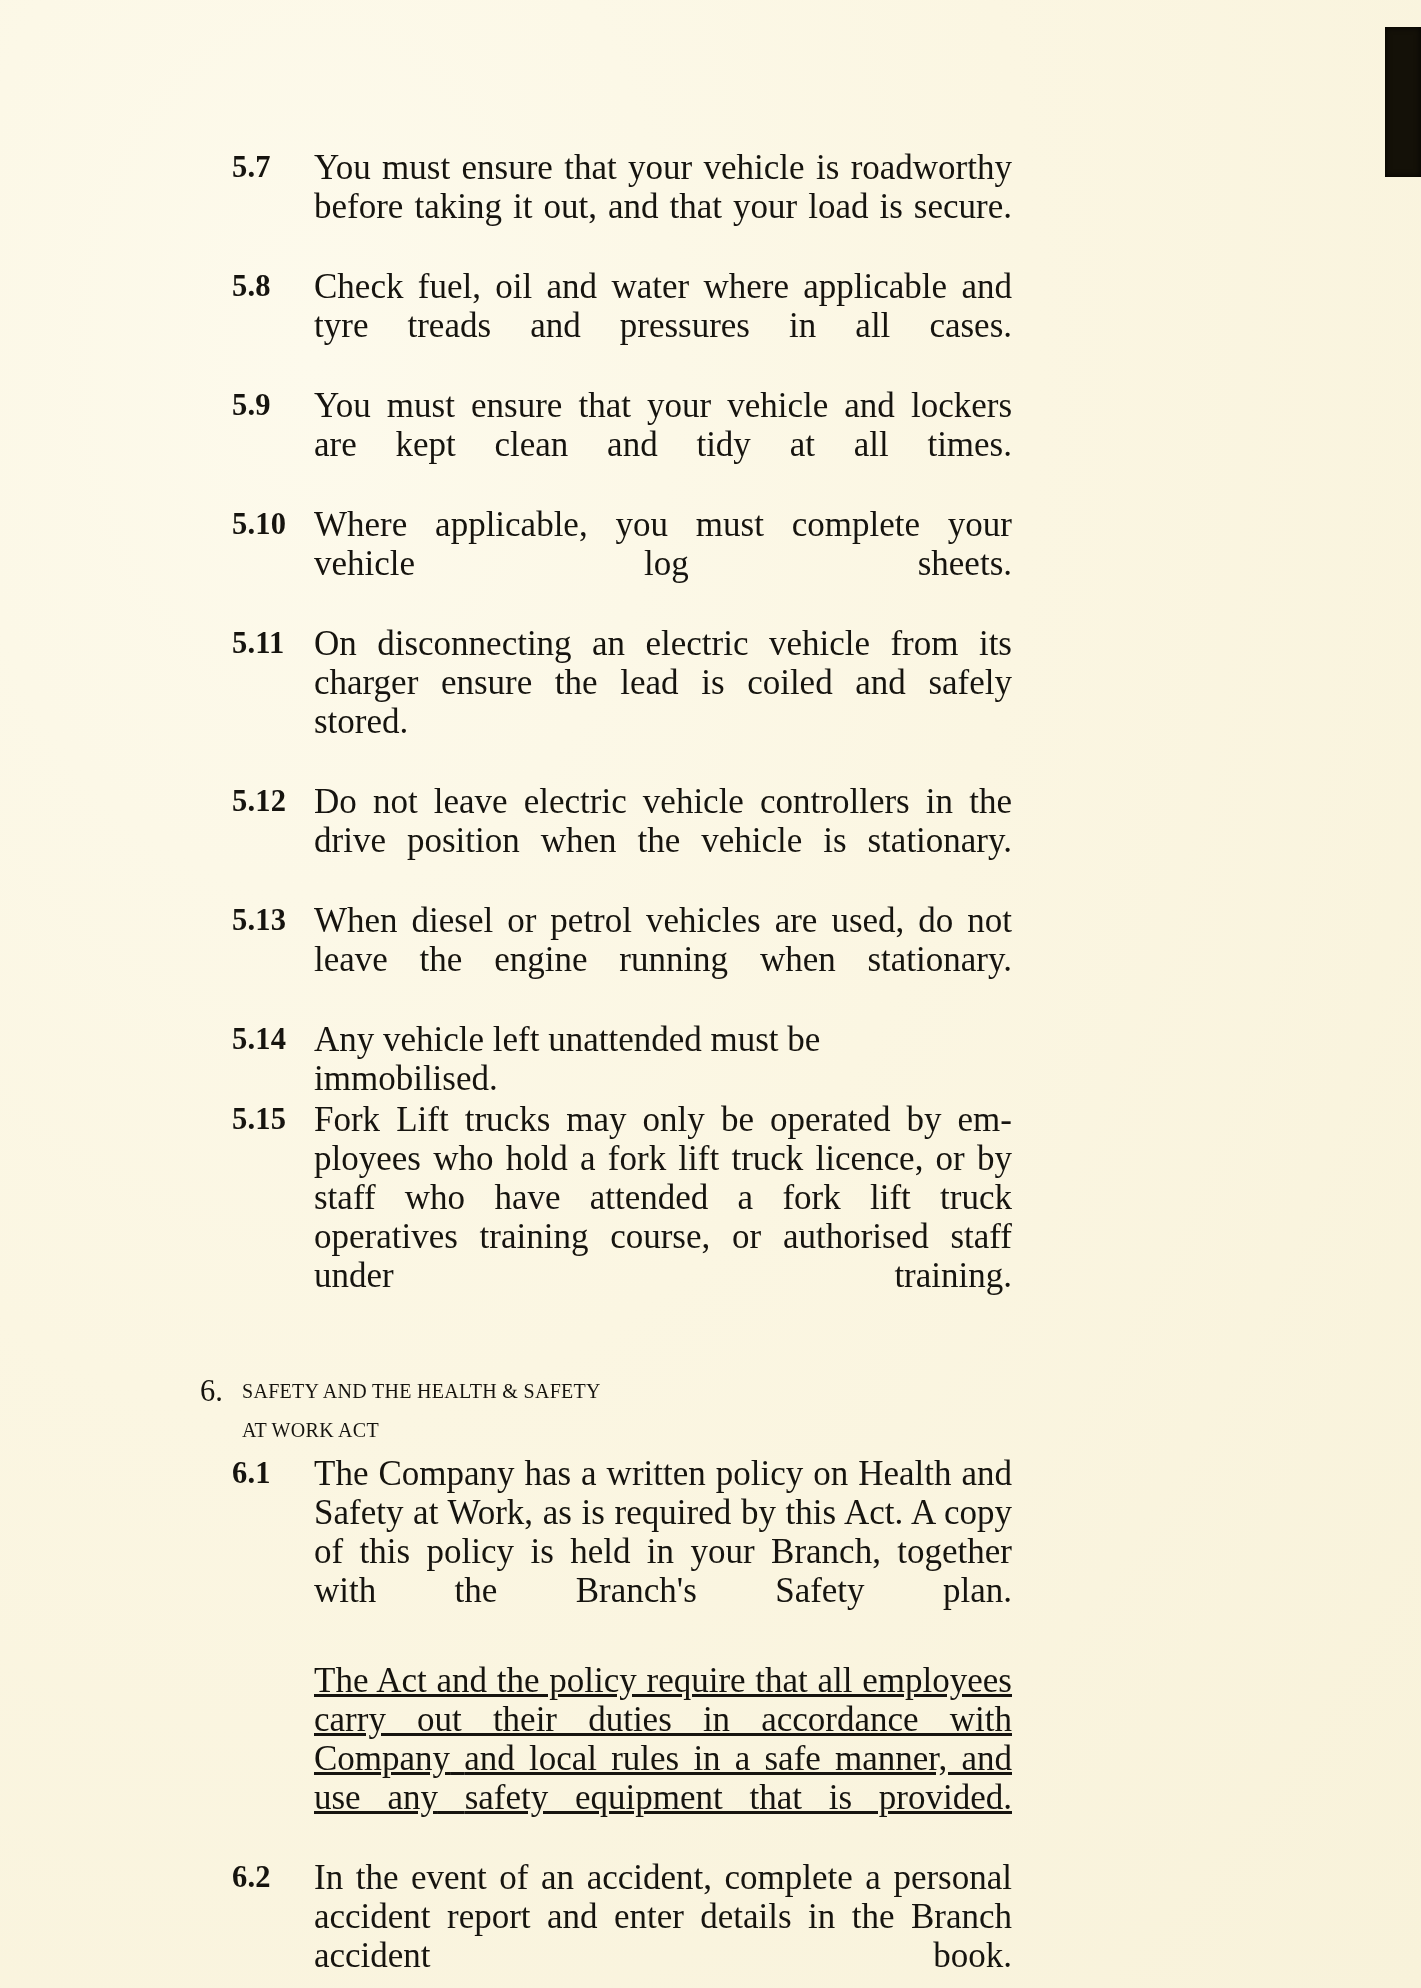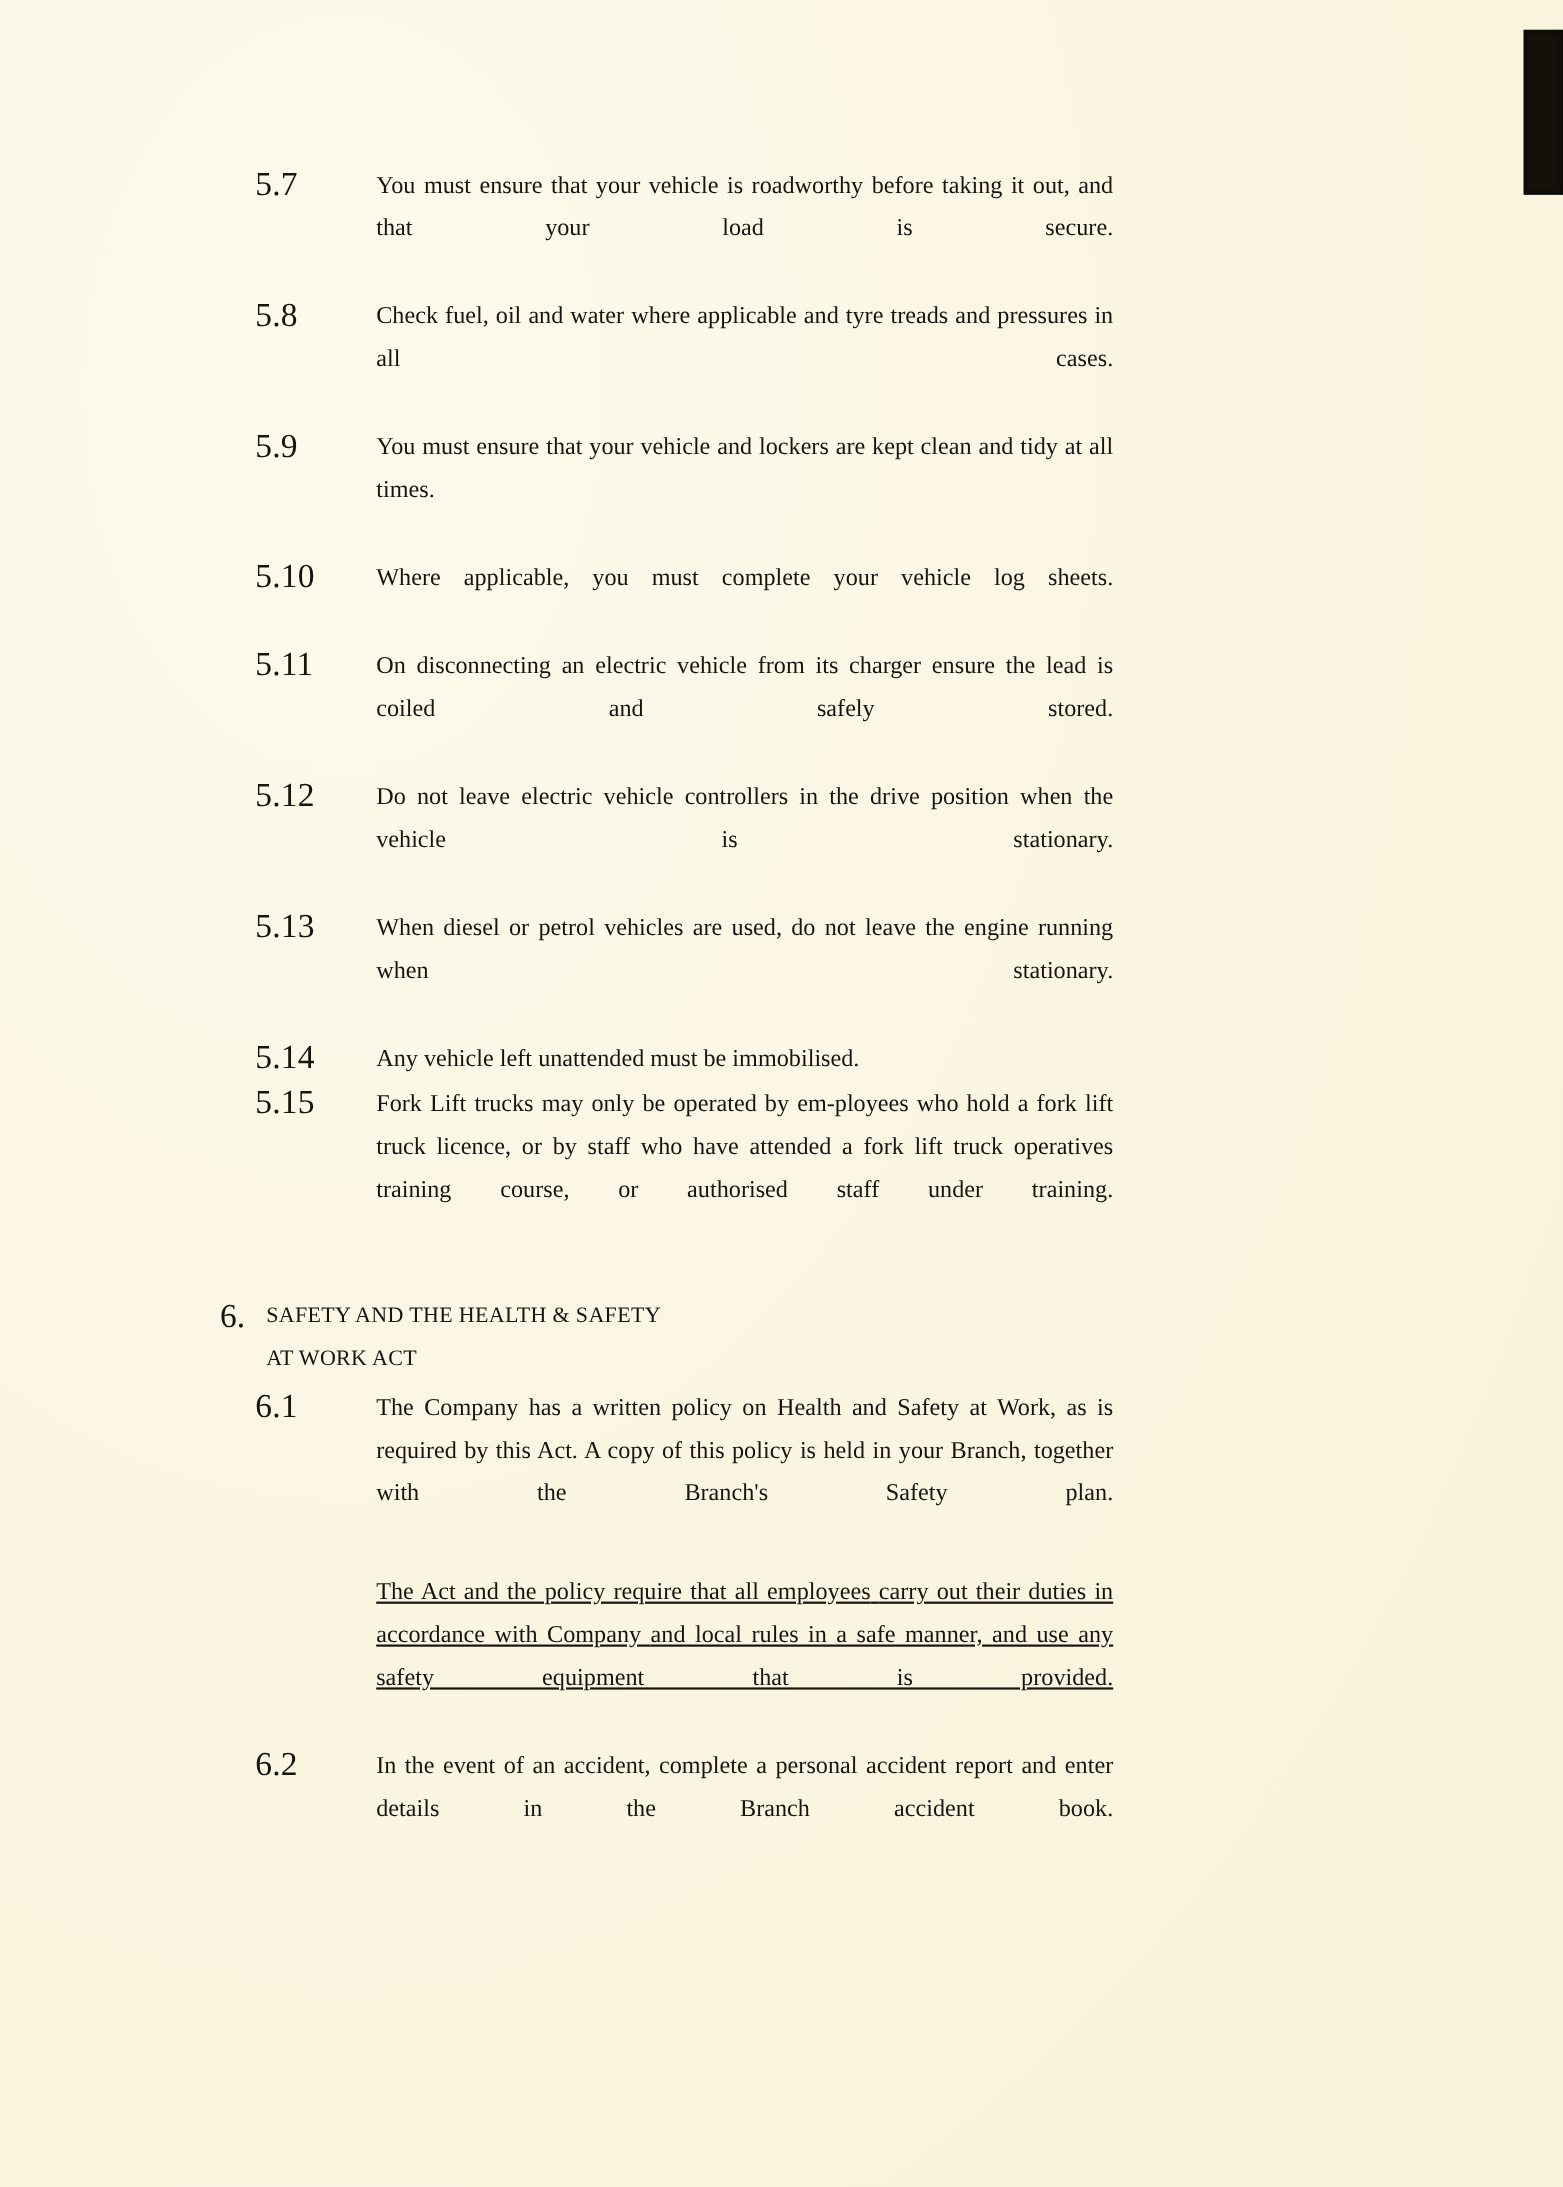--- a/index.html
+++ b/index.html
@@ -56,29 +56,29 @@
     display: flex;
     align-items: flex-start;
     margin-bottom: 2px;
   }
   .clause .num {
     flex: 0 0 auto;
     width: 82px;
     font-size: 30.5px;
     line-height: 39px;
     letter-spacing: 0.2px;
+    font-weight: bold;
   }
   .clause .body {
     flex: 1 1 auto;
-    font-size: 22px;
+    font-size: 35px;
     line-height: 39px;
     text-align: justify;
     text-justify: inter-word;
     hyphens: manual;
-    margin-left: 28px;
   }
   .clause .body p {
     margin: 0;
   }
   .clause .body p + p {
     margin-top: 12px;
     text-decoration: underline;
   }
   
   .clause .body p::after {

